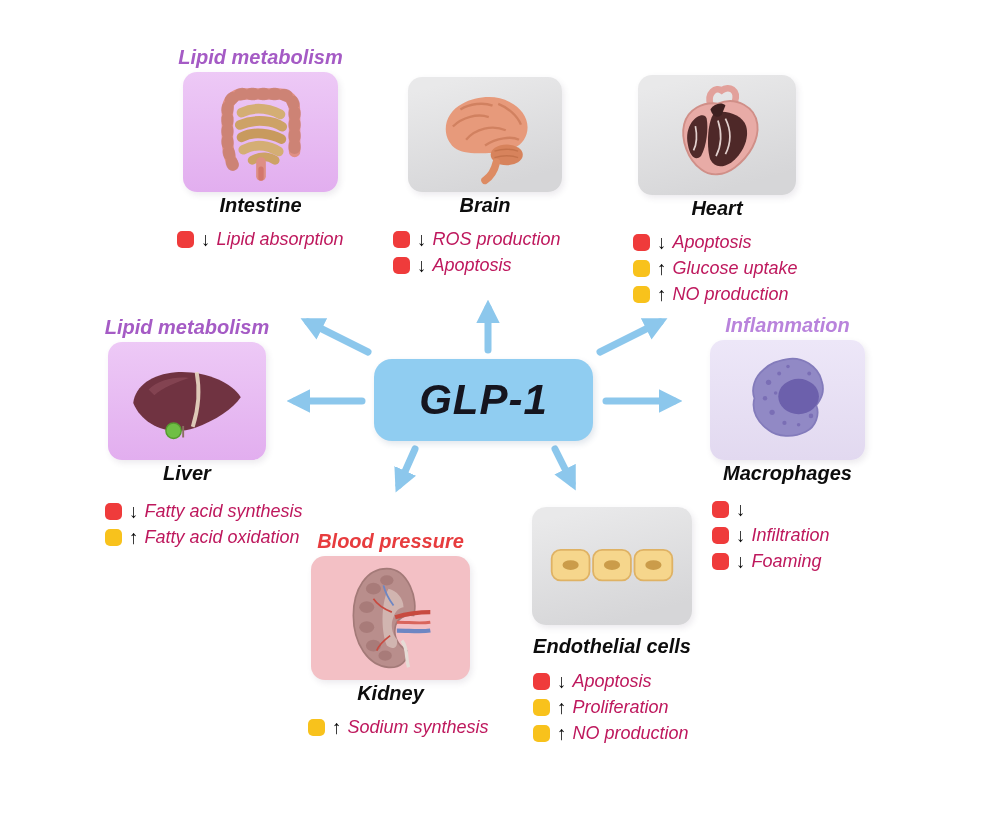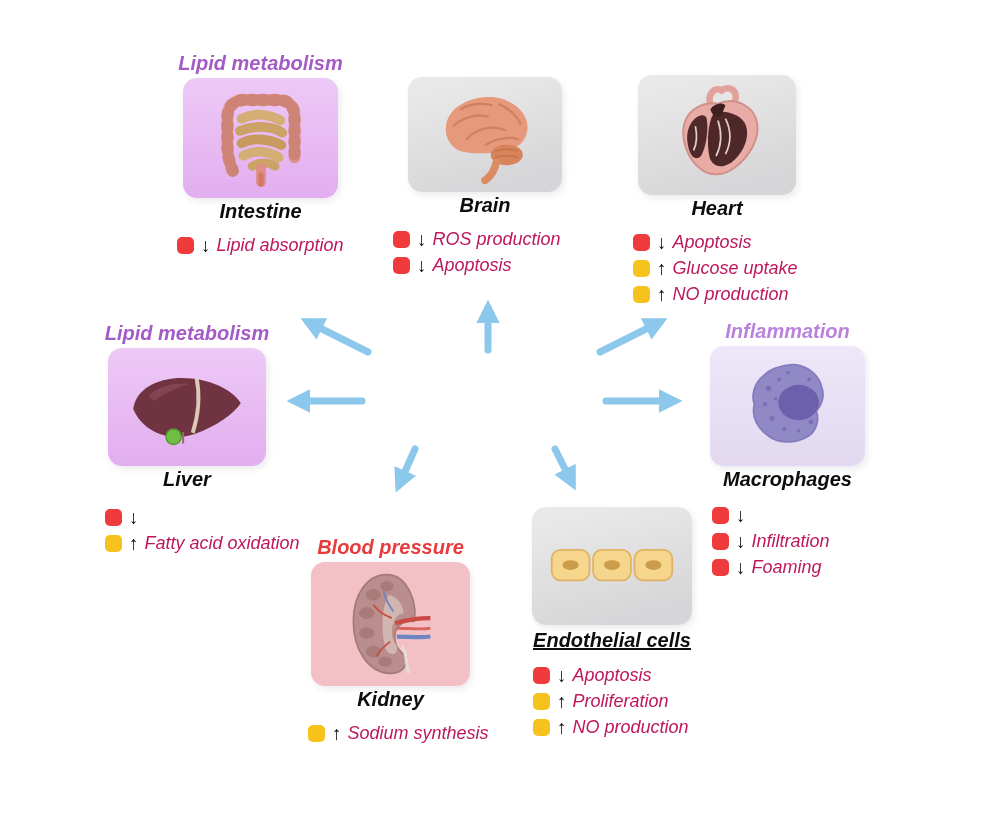--- a/index.html
+++ b/index.html
@@ -1,20 +1,20 @@
 <!DOCTYPE html>
 <html style="--red-marker: #EF3B3B; --yellow-marker: #F8C21C; --arrow-blue: #8CC7EC; --glp-box: #90CDF1; --glp-text: #15151F; --purple-heading: #A55BC5; --lilac-heading: #B983DC; --red-heading: #E73C3E;"><head>
 <meta charset="utf-8">
 <style>
   html,body{margin:0;padding:0;background:#fff;}
   .canvas{position:relative;width:1000px;height:820px;background:#ffffff;overflow:hidden;
           font-family:"Liberation Sans",sans-serif;}
   .arrows{position:absolute;left:0;top:0;pointer-events:none;}
   .group{position:absolute;display:flex;flex-direction:column;align-items:center;}
-  .heading{font-size:20px;font-weight:700;font-style:italic;height:26px;line-height:26px;white-space:nowrap;margin-top:6px;}
+  .heading{font-size:20px;font-weight:700;font-style:italic;height:26px;line-height:26px;white-space:nowrap;}
   .h-purple{color:var(--purple-heading);}
   .h-lilac{color:var(--lilac-heading);}
   .h-red{color:var(--red-heading);}
   .organ-box{border-radius:14px;display:flex;align-items:center;justify-content:center;
              box-shadow:2px 3px 6px rgba(70,50,90,.10);margin-top:2px;}
   .box-purple{background:linear-gradient(180deg,#EDC9F6,#E2AEEF);}
   .box-gray{background:linear-gradient(165deg,#E9E9EA 10%,#D6D6D8 85%);}
   .box-lavender{background:linear-gradient(180deg,#EDE7F8,#E2D9F0);}
   .box-pink{background:#F3C0C5;}
   .organ-label{font-size:20px;font-weight:700;font-style:italic;color:#0D0D0D;height:26px;line-height:26px;white-space:nowrap;}
@@ -45,20 +45,21 @@
       <line x1="488" y1="350" x2="488" y2="308" marker-end="url(#ah)"></line>
       <line x1="368" y1="352" x2="308" y2="322" marker-end="url(#ah)"></line>
       <line x1="600" y1="352" x2="660" y2="322" marker-end="url(#ah)"></line>
       <line x1="362" y1="401" x2="295" y2="401" marker-end="url(#ah)"></line>
       <line x1="606" y1="401" x2="674" y2="401" marker-end="url(#ah)"></line>
       <line x1="415" y1="449" x2="399" y2="485" marker-end="url(#ah)"></line>
       <line x1="555" y1="449" x2="572" y2="483" marker-end="url(#ah)"></line>
     </g>
   </svg>
 
+  <div class="glp1">GLP-1</div>
 
   <div class="group" style="left:183px;top:44px;width:155px;">
     <div class="heading h-purple">Lipid metabolism</div>
     <div class="organ-box box-purple" style="width:155px;height:120px;">
       <svg width="106" height="112" viewBox="0 0 120 120">
         <g fill="none" stroke-linecap="round">
           <path d="M38,38 C55,30 70,34 82,40" stroke="#D4AE74" stroke-width="11"></path>
           <path d="M36,52 C55,44 75,48 84,54" stroke="#CDA266" stroke-width="11"></path>
           <path d="M38,66 C52,58 72,62 83,68" stroke="#C89A5E" stroke-width="11"></path>
           <path d="M40,80 C55,72 70,76 80,82" stroke="#D4AE74" stroke-width="11"></path>
@@ -158,20 +159,21 @@
         <path d="M80,20 C84,40 82,58 76,77" stroke="#E9D9C4" stroke-width="4" fill="none" opacity="0.9"></path>
         <path d="M66,76 L66,88" stroke="#8B6F63" stroke-width="2" fill="none"></path>
         <circle cx="56" cy="81" r="8" fill="#6FBF45" stroke="#569A2F" stroke-width="1.5"></circle>
       </svg>
     </div>
     <div class="organ-label">Liver</div>
     <div class="items" style="margin-left:-3px;margin-top:12px;">
       <div class="item">
         <span class="sq sq-red"></span>
         <span class="dir">↓</span>
+        <span class="itext">Fatty acid synthesis</span>
       </div>
       <div class="item">
         <span class="sq sq-yellow"></span>
         <span class="dir">↑</span>
         <span class="itext">Fatty acid oxidation</span>
       </div>
     </div>
   </div>
 
   <div class="group" style="left:710px;top:312px;width:155px;">
@@ -254,21 +256,21 @@
           <rect x="49" y="7" width="42" height="34" rx="10"></rect>
           <rect x="95" y="7" width="42" height="34" rx="10"></rect>
         </g>
         <g fill="#C4933F" opacity="0.85">
           <ellipse cx="24" cy="24" rx="9" ry="5.5"></ellipse>
           <ellipse cx="70" cy="24" rx="9" ry="5.5"></ellipse>
           <ellipse cx="116" cy="24" rx="9" ry="5.5"></ellipse>
         </g>
       </svg>
     </div>
-    <div class="organ-label" style="margin-top:2px;text-decoration:underline;">Endothelial cells</div>
+    <div class="organ-label" style="margin-top:8px;">Endothelial cells</div>
     <div class="items" style="margin-left:1px;margin-top:9px;">
       <div class="item">
         <span class="sq sq-red"></span>
         <span class="dir">↓</span>
         <span class="itext">Apoptosis</span>
       </div>
       <div class="item">
         <span class="sq sq-yellow"></span>
         <span class="dir">↑</span>
         <span class="itext">Proliferation</span>

